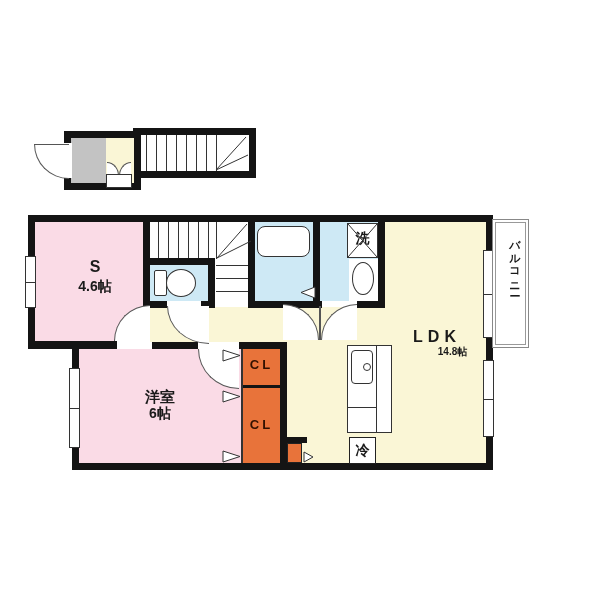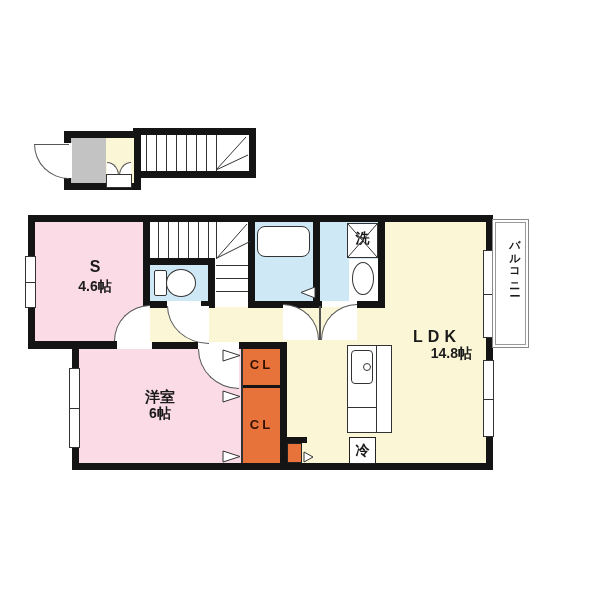--- a/index.html
+++ b/index.html
@@ -153,17 +153,17 @@
     <polygon points="223,391 223,402 240,396.5" fill="#fff" stroke="#333" stroke-width="1"></polygon>
     <polygon points="223,451 223,462 240,456.5" fill="#fff" stroke="#333" stroke-width="1"></polygon>
     <polygon points="304,452 304,462 313,457" fill="#fff" stroke="#333" stroke-width="1"></polygon>
   </svg>
 
   <div class="lbl" style="left:60px;top:258px;width:70px;font-size:16px;">S</div>
   <div class="lbl" style="left:55px;top:279px;width:80px;font-size:14px;">4.6帖</div>
   <div class="lbl" style="left:120px;top:389px;width:80px;font-size:15px;">洋室</div>
   <div class="lbl" style="left:120px;top:406px;width:80px;font-size:14px;">6帖</div>
   <div class="lbl" style="left:397px;top:328px;width:80px;font-size:16px;letter-spacing:5px;">LDK</div>
-  <div class="lbl" style="left:387px;top:346px;width:85px;font-size:14px;text-align:right;">14.8帖</div>
+  <div class="lbl" style="left:410px;top:346px;width:85px;font-size:10px;">14.8帖</div>
   <div class="lbl" style="left:243px;top:358px;width:37px;font-size:13px;letter-spacing:3px;color:#331100;">CL</div>
   <div class="lbl" style="left:243px;top:418px;width:37px;font-size:13px;letter-spacing:3px;color:#331100;">CL</div>
 
 </div>
 
 </body></html>

